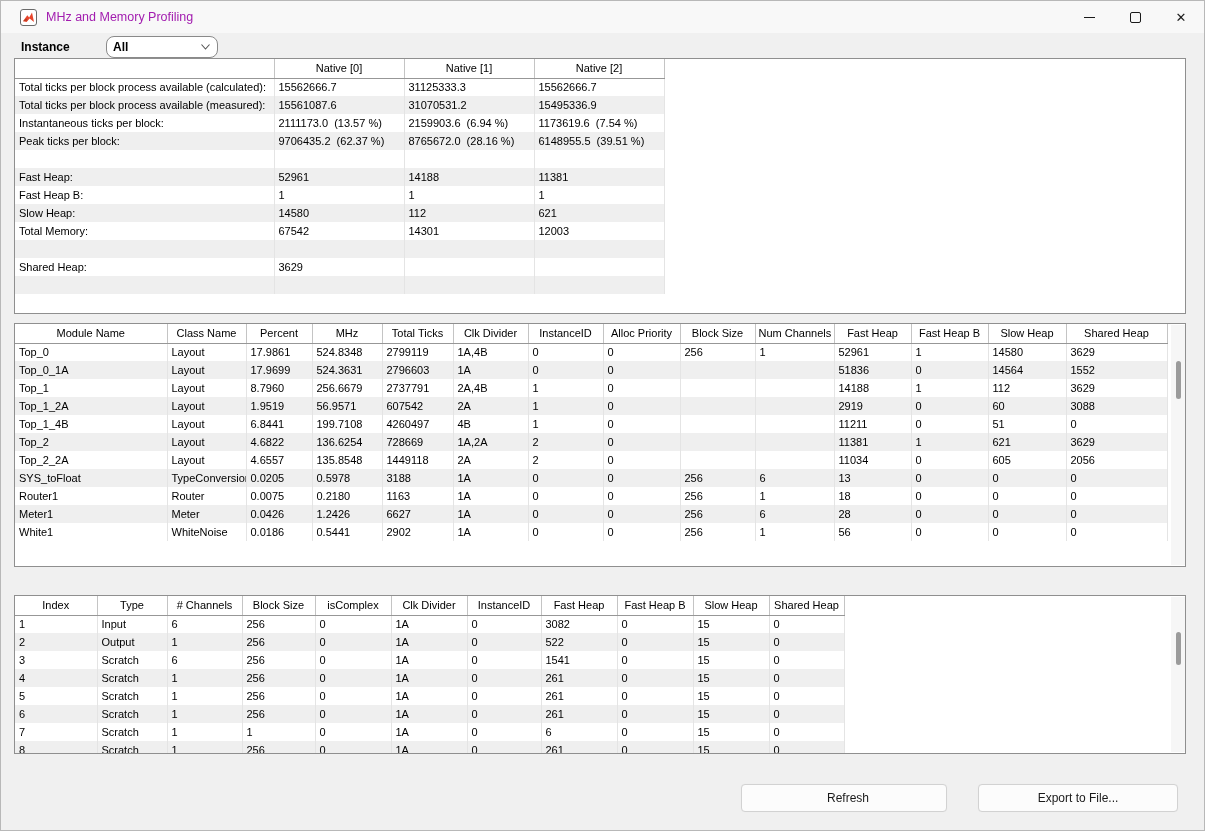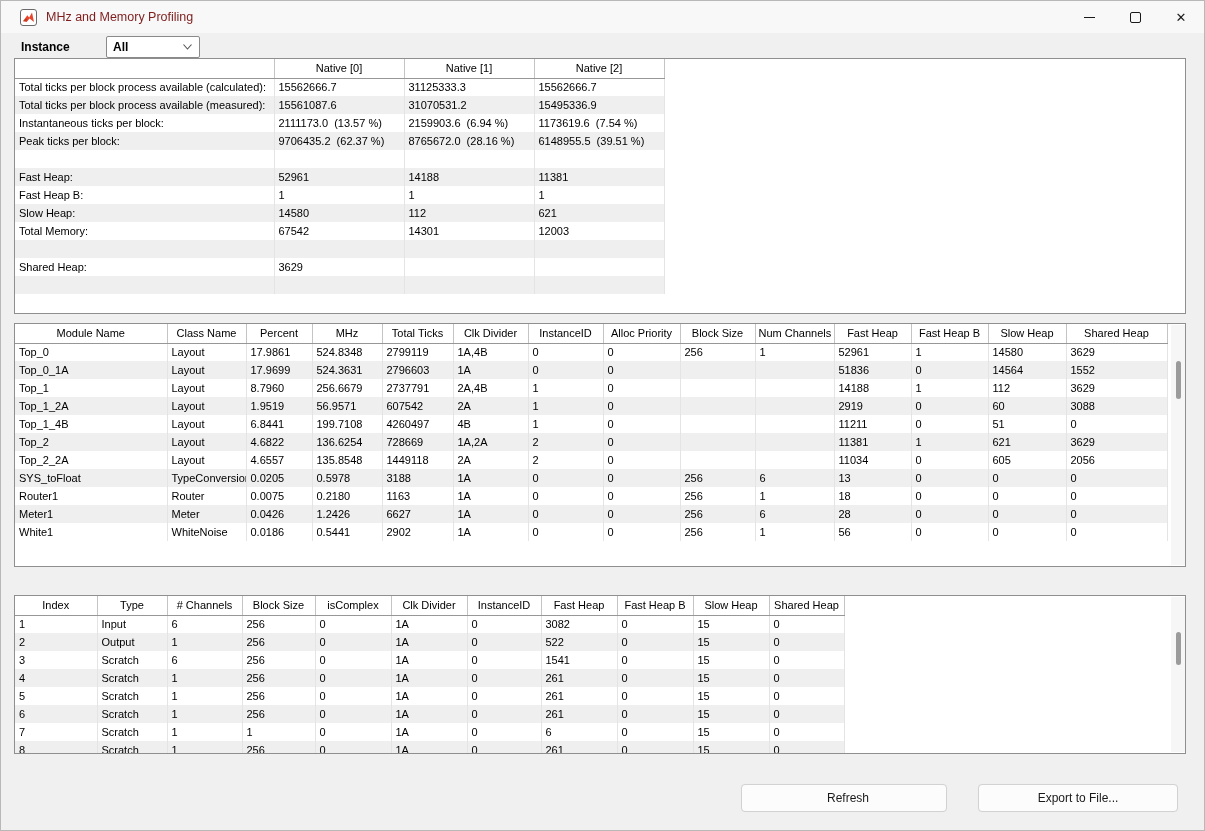--- a/index.html
+++ b/index.html
@@ -11,32 +11,32 @@
     -webkit-font-smoothing:antialiased;
   }
   .window{position:absolute;inset:0;border:1px solid #b8b8b8;box-sizing:border-box;background:#f0f0f0;}
 
   
   .titlebar{
     position:absolute;left:0;top:0;right:0;height:32px;
     background:#f8f8f8;display:flex;align-items:center;
   }
   .titlebar .app-icon{width:17px;height:17px;margin-left:19px;flex:0 0 auto;}
-  .titlebar .title{margin-left:9px;font-size:12.5px;color:#7f1d1d;white-space:nowrap;}
+  .titlebar .title{margin-left:9px;font-size:12.5px;color:#a21caf;white-space:nowrap;}
   .win-controls{position:absolute;right:0;top:0;height:32px;display:flex;}
   .win-btn{width:46px;height:32px;display:flex;align-items:center;justify-content:center;color:#1a1a1a;}
   .glyph-min{display:block;width:11px;height:0;border-top:1px solid #1a1a1a;}
   .glyph-max{display:block;width:9px;height:9px;border:1.1px solid #1a1a1a;border-radius:2px;}
   .glyph-close{font-size:13px;line-height:13px;font-weight:400;}
 
   
   .instance-label{position:absolute;left:20px;top:39px;font-size:12px;font-weight:bold;}
   .dropdown{
-    position:absolute;left:105px;top:35px;width:94px;height:22px;
-    background:#fff;border:1px solid #8a8a8a;border-radius:2px;
+    position:absolute;left:105px;top:35px;width:112px;height:22px;
+    background:#fff;border:1px solid #8a8a8a;border-radius:8px;
     box-sizing:border-box;display:flex;align-items:center;
   }
   .dropdown .dd-value{font-size:12px;font-weight:bold;margin-left:6px;flex:1;}
   .dropdown .dd-chevron{margin-right:7px;width:9px;height:6px;flex:0 0 auto;}
 
   
   .panel{
     position:absolute;background:#fff;border:1px solid #8f8f8f;
     box-sizing:border-box;overflow:hidden;
   }

